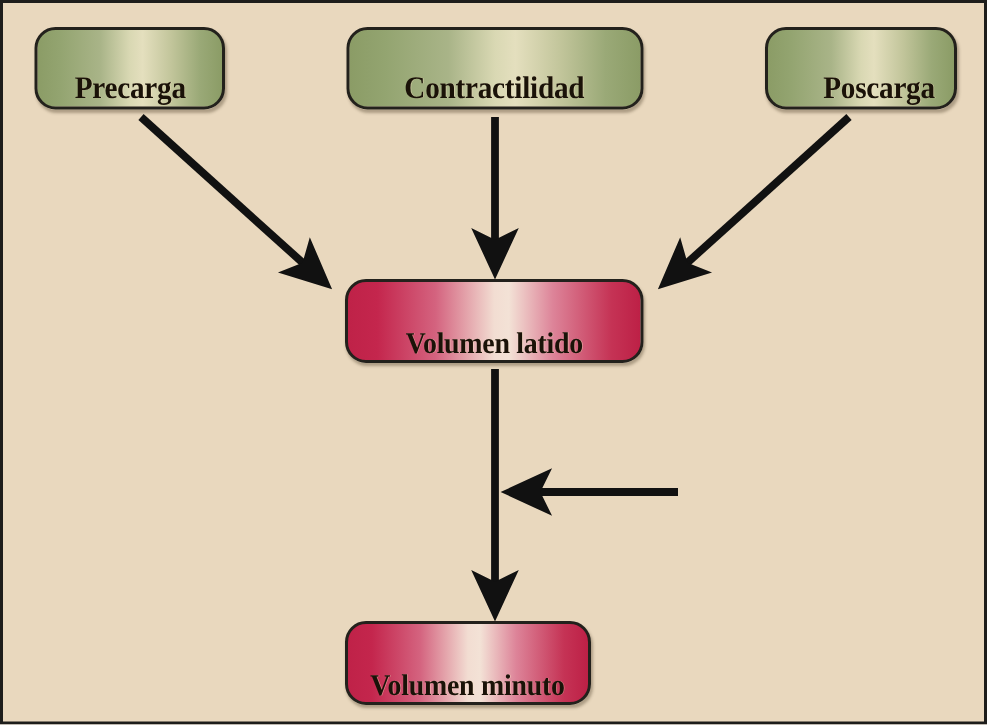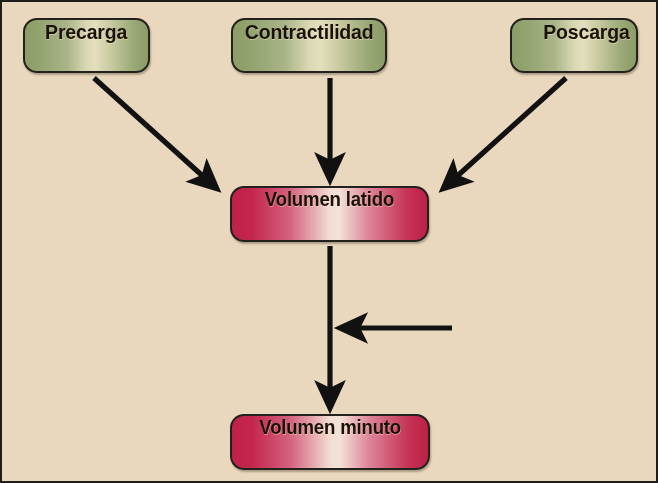--- a/index.html
+++ b/index.html
@@ -25,25 +25,26 @@
     height: 483px;
     pointer-events: none;
   }
 
   .node {
     position: absolute;
     box-sizing: border-box;
     border-radius: 14px;
     border: 2px solid #23211c;
     display: flex;
-    align-items: flex-start;
+    align-items: flex-end;
     justify-content: center;
     text-align: center;
     z-index: 3;
     box-shadow: 1px 2px 2px rgba(60,45,25,0.35);
+    font-family: Liberation Serif, serif;
   }
   .node-label {
     font-weight: bold;
     color: #1a1208;
     letter-spacing: -0.2px;
     line-height: 1.12;
     transform: scaleX(0.93);
     text-shadow: 0.5px 0.5px 0px rgba(255,235,200,0.45);
   }
 
@@ -69,25 +70,25 @@
         #f3e2d6 55%,
         #dd8499 70%,
         #c53355 90%,
         #bd2046 100%);
   }
 
   .node.green .node-label { font-size: 21px; }
   .node.red .node-label { font-size: 20px; }
 
   #n-precarga      { left: 21px;  top: 16px;  width: 127px; height: 55px; }
-  #n-contract      { left: 229px; top: 16px;  width: 156px; height: 55px; }
+  #n-contract      { left: 229px; top: 16px;  width: 198px; height: 55px; }
   #n-poscarga      { left: 508px; top: 16px;  width: 128px; height: 55px; padding-left: 24px; }
   #n-vol-latido    { left: 228px; top: 184px; width: 199px; height: 56px; }
   #n-frecuencia    { left: 451px; top: 287px; width: 126px; height: 91px; }
-  #n-vol-minuto    { left: 228px; top: 412px; width: 200px; height: 56px; }
+  #n-vol-minuto    { left: 228px; top: 412px; width: 164px; height: 56px; }
 </style>
 </head>
 <body>
 
 <div id="canvas">
 
   <svg id="arrow-layer" viewBox="0 0 658 483" width="658" height="483" xmlns="http://www.w3.org/2000/svg">
     <defs>
       <marker id="ah" markerWidth="9" markerHeight="9" refX="5.6" refY="3.3" orient="auto" markerUnits="strokeWidth">
         <path d="M0.4,0.25 L7.0,3.3 L0.4,6.35 L1.9,3.3 Z" fill="#111111"></path>

